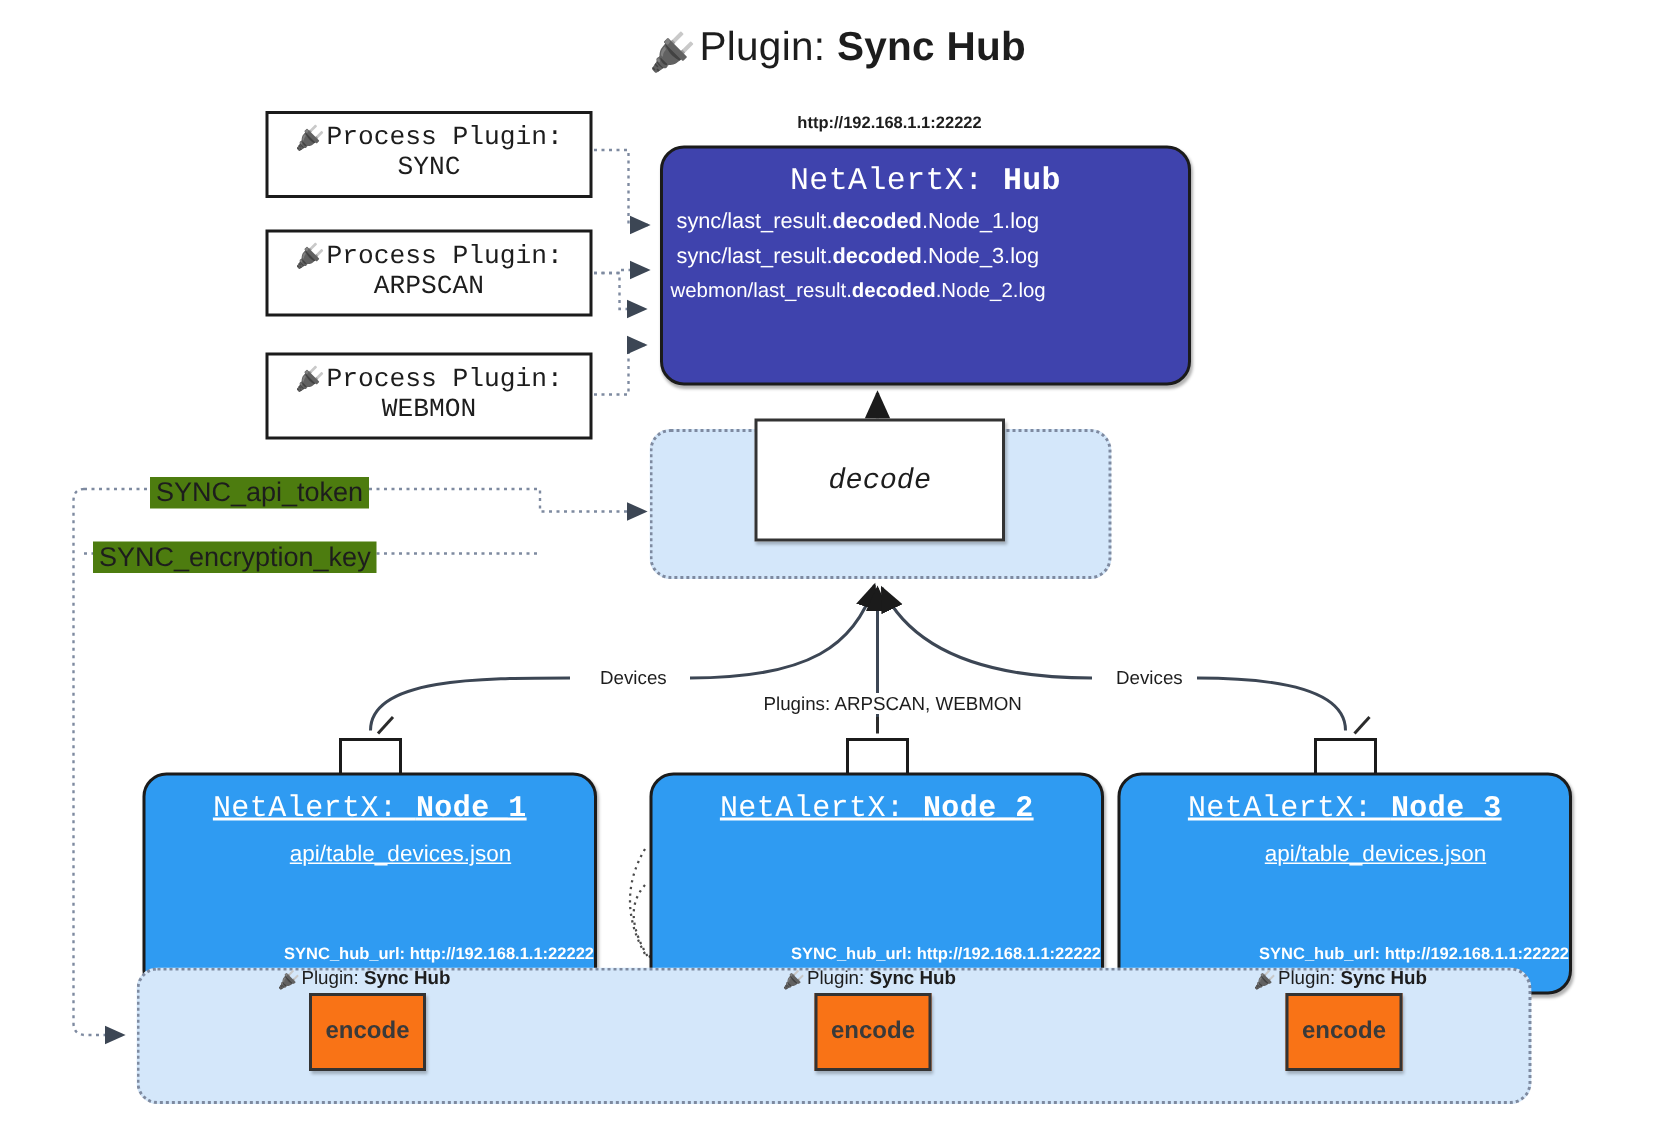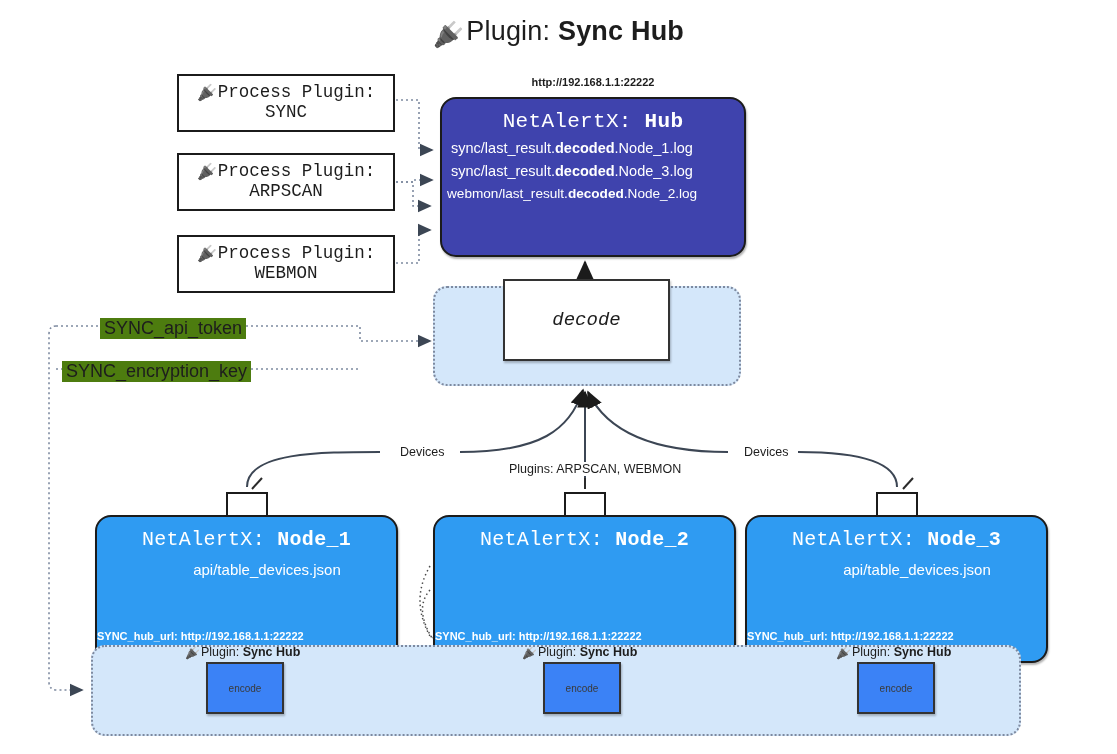--- a/index.html
+++ b/index.html
@@ -19,21 +19,21 @@
   .pbox{position:absolute;width:218px;height:58px;background:#fff;border:2px solid #1b1b1b;
         box-sizing:border-box;display:flex;flex-direction:column;align-items:center;
         justify-content:center;line-height:1.12;}
   .pbox .l1{font-size:17.5px;white-space:nowrap;}
   .pbox .l2{font-size:17.5px;}
   .pbox .plug{display:inline-block;transform:scaleX(-1) translateY(1px);font-size:16px;margin-right:1px;}
 
   
   .hub-url{position:absolute;left:443px;top:76px;width:300px;text-align:center;
            font-size:11px;font-weight:bold;color:#1d1d1d;}
-  .hub{position:absolute;left:440px;top:97px;width:306px;height:160px;background:#3f43ad;
+  .hub{position:absolute;left:440px;top:97px;width:354px;height:160px;background:#3f43ad;
        border:2px solid #1b1b1b;border-radius:16px;box-sizing:border-box;color:#fff;
        box-shadow:1px 2px 2px rgba(0,0,0,.30);}
   .hub-title{text-align:center;font-size:21px;margin-top:11px;letter-spacing:.3px;}
   .hub-title b{font-weight:bold;}
   .hub-line{font-size:14.5px;padding-left:9px;margin-top:7px;white-space:nowrap;}
   .hub-line b{font-weight:bold;}
   .hub-line.small{font-size:13.6px;padding-left:5px;}
 
   
   .decode-wrap{position:absolute;left:433px;top:286px;width:308px;height:100px;
@@ -44,38 +44,38 @@
 
   
   .tok{position:absolute;font-size:18px;background:#4d7c0f;padding:0 4px;white-space:nowrap;}
 
   
   .elabel{position:absolute;font-size:12.5px;background:#fff;padding:0 4px;white-space:nowrap;}
 
   
   .node{position:absolute;width:303px;height:148px;background:#2f9bf2;border:2px solid #1b1b1b;
         border-radius:16px;box-sizing:border-box;color:#fff;
-        box-shadow:1px 2px 2px rgba(0,0,0,.30);}
+        box-shadow:1px 2px 2px rgba(0,0,0,.30);text-decoration:underline;}
   .node-title{text-align:center;font-size:20px;margin-top:11px;letter-spacing:.3px;}
   .node-title b{font-weight:bold;}
   .node-lines{margin-top:8px;text-align:center;padding-left:41px;}
   .node-line{font-size:15px;line-height:1.52;white-space:nowrap;}
-  .node-foot{position:absolute;left:0;bottom:19px;width:100%;text-align:left;
+  .node-foot{position:absolute;left:0;bottom:19px;width:100%;text-align:right;
              font-size:11px;font-weight:bold;white-space:nowrap;}
 
   
   .env{position:absolute;width:42px;height:33px;background:#fff;border:2px solid #1b1b1b;
        box-sizing:border-box;}
 
   
   .botwrap{position:absolute;left:91px;top:645px;width:930px;height:91px;background:#d4e7fa;
        border:2px dotted #7e8aa0;border-radius:14px;box-sizing:border-box;}
-  .enc{position:absolute;width:78px;height:52px;background:#3b82f6;border:2px solid #333;
+  .enc{position:absolute;width:78px;height:52px;background:#f97316;border:2px solid #333;
        box-sizing:border-box;display:flex;align-items:center;justify-content:center;
-       font-size:10px;color:#3a3a3a;box-shadow:1px 2px 2px rgba(0,0,0,.25);}
+       font-size:16px;color:#3a3a3a;box-shadow:1px 2px 2px rgba(0,0,0,.25);font-weight:bold;}
   .enc-lab{position:absolute;font-size:12.5px;white-space:nowrap;}
   .enc-lab b{font-weight:bold;}
   .enc-lab .plug{display:inline-block;transform:scaleX(-1) translateY(1px);font-size:12px;margin-right:1px;}
 </style>
 </head>
 <body>
 
 <svg id="svg-layer" viewBox="0 0 1117 754">
   <defs>
     <marker id="ah" markerWidth="9" markerHeight="9" refX="7.5" refY="4.5" orient="auto">

